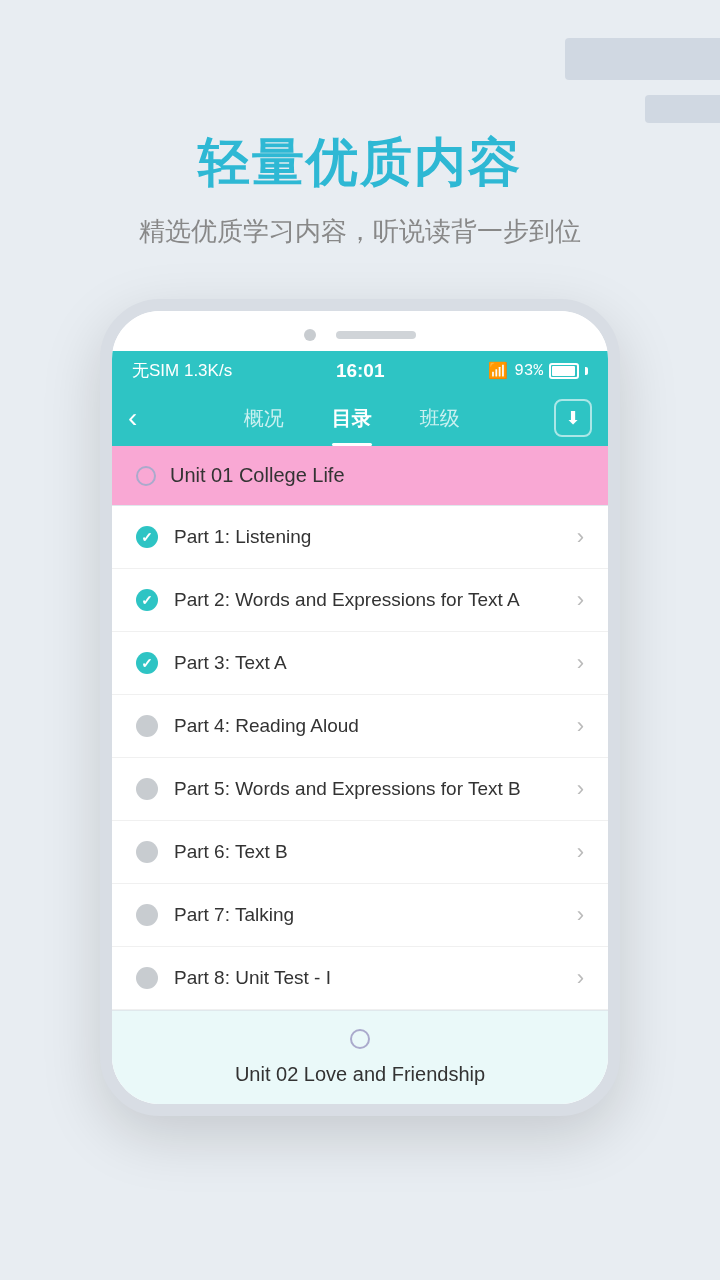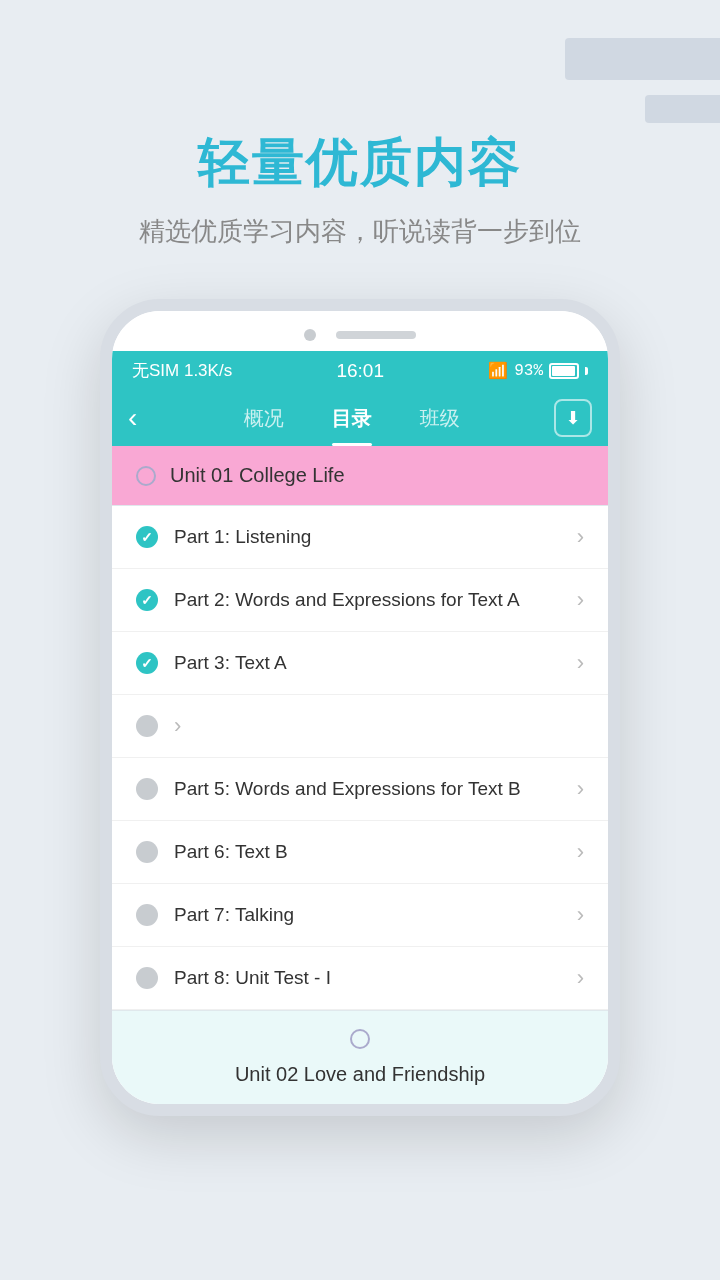--- a/index.html
+++ b/index.html
@@ -65,21 +65,21 @@
       display: flex;
       justify-content: space-between;
       align-items: center;
       padding: 8px 20px;
       font-size: 18px;
       color: white;
       font-weight: 500;
     }
 
     .status-left { font-size: 17px; }
-    .status-time { font-size: 19px; font-weight: 400; }
+    .status-time { font-size: 19px; font-weight: 700; }
     .status-right {
       display: flex;
       align-items: center;
       gap: 6px;
       font-size: 17px;
     }
 
     .battery-body {
       width: 30px;
       height: 16px;
@@ -338,20 +338,21 @@
       <div class="part-row">
         <div class="part-icon completed">
           <span class="check-mark">✓</span>
         </div>
         <span class="part-name">Part 3: Text A</span>
         <span class="chevron">›</span>
       </div>
 
       <div class="part-row">
         <div class="part-icon incomplete"></div>
+        <span class="part-name">Part 4: Reading Aloud</span>
         <span class="chevron">›</span>
       </div>
 
       <div class="part-row">
         <div class="part-icon incomplete"></div>
         <span class="part-name">Part 5: Words and Expressions for Text B</span>
         <span class="chevron">›</span>
       </div>
 
       <div class="part-row">

